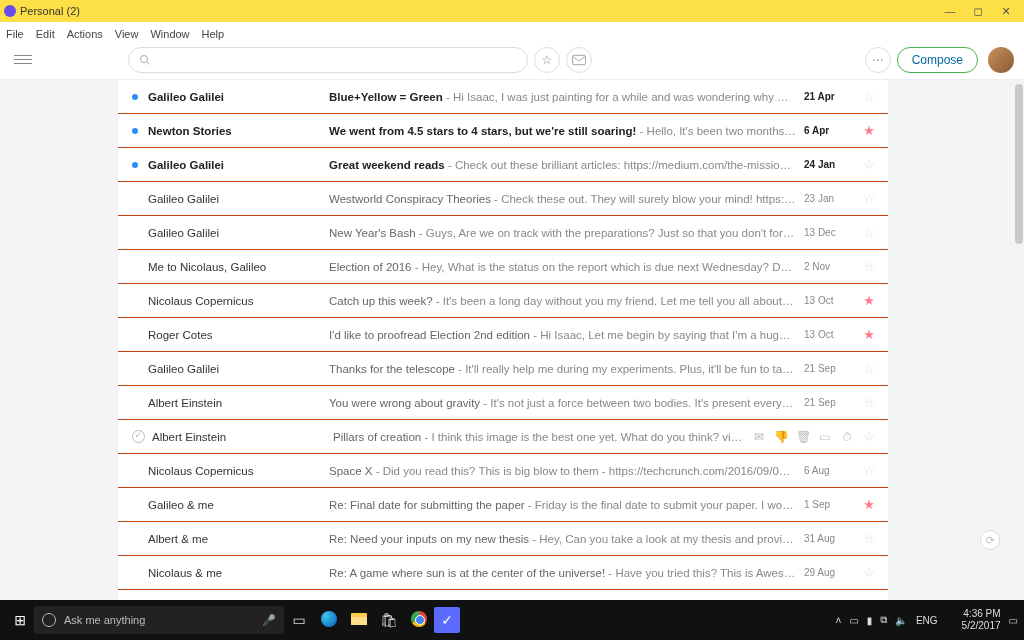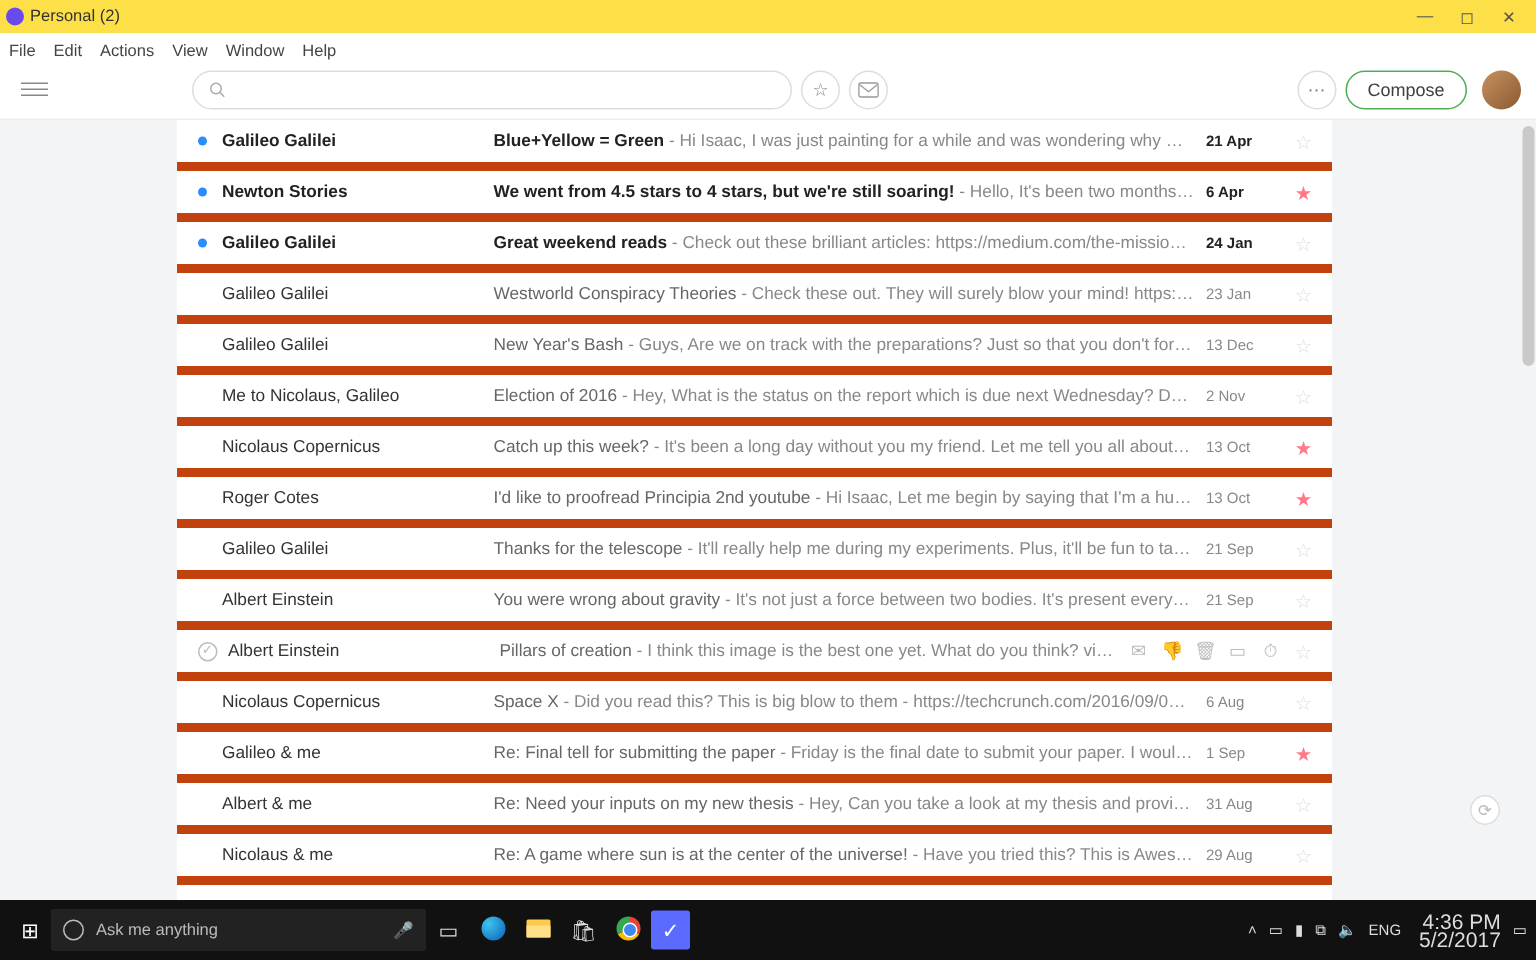--- a/index.html
+++ b/index.html
@@ -9,25 +9,25 @@
   .titlebar .spacer { flex: 1; }
   .win-btn { width: 28px; text-align: center; color: #555; font-size: 11px; cursor: default; }
   .menubar { height: 18px; background: #fff; display: flex; align-items: flex-end; padding: 0 6px; font-size: 11px; color: #444; gap: 12px; }
   .toolbar { height: 40px; background: #fff; border-bottom: 1px solid #eee; display: flex; align-items: center; padding: 0 10px; }
   .hamburger { width: 28px; height: 22px; display: flex; flex-direction: column; justify-content: center; gap: 3px; padding-left: 4px; cursor: pointer; }
   .hamburger span { height: 1px; background: #888; width: 18px; }
   .search-wrap { margin-left: 90px; width: 400px; height: 26px; border: 1px solid #ddd; border-radius: 14px; display: flex; align-items: center; padding: 0 10px; color: #aaa; }
   .search-wrap input { border: none; outline: none; flex: 1; font-size: 12px; background: transparent; }
   .circle-btn { width: 26px; height: 26px; border: 1px solid #ddd; border-radius: 50%; display: flex; align-items: center; justify-content: center; margin-left: 6px; color: #888; font-size: 12px; cursor: pointer; }
   .toolbar .spacer { flex: 1; }
-  .compose { height: 26px; padding: 0 14px; border: 1px solid #4caf50; color: #404040; border-radius: 14px; font-size: 12px; display: flex; align-items: center; cursor: pointer; margin-left: 6px; }
+  .compose { height: 26px; padding: 0 14px; border: 1px solid #4caf50; color: #0369a1; border-radius: 14px; font-size: 12px; display: flex; align-items: center; cursor: pointer; margin-left: 6px; }
   .avatar { width: 26px; height: 26px; border-radius: 50%; background: linear-gradient(135deg,#c89060,#8a5a30); margin-left: 10px; }
   .workspace { height: 520px; background: #f3f4f5; padding: 0 0 0 0; position: relative; }
   .list { position: absolute; left: 118px; top: 0; width: 770px; background: #fff; height: 520px; overflow: hidden; }
-  .row { height: 34px; display: flex; align-items: center; padding: 0 10px 0 14px; font-size: 11.5px; border-bottom: 6px solid #c2410c; position: relative; }
+  .row { height: 34px; display: flex; align-items: center; padding: 0 10px 0 14px; font-size: 11.5px; border-bottom: 1px solid #c2410c; position: relative; }
   .row .dot { width: 6px; height: 6px; border-radius: 50%; margin-right: 10px; flex: none; }
   .row .dot.unread { background: #2b8cff; }
   .row .selmark { width: 13px; height: 13px; border: 1px solid #bbb; border-radius: 50%; margin-right: 7px; flex: none; position: relative; }
   .row .selmark::after { content: "✓"; font-size: 9px; color: #bbb; position: absolute; top: -1px; left: 1.5px; }
   .row .sender { width: 160px; flex: none; color: #333; white-space: nowrap; overflow: hidden; text-overflow: ellipsis; }
   .row.unread .sender { font-weight: 600; color: #222; }
   .row .msg { flex: 1; white-space: nowrap; overflow: hidden; text-overflow: ellipsis; color: #888; }
   .row .subject { color: #666; padding-left: 21px; }
   .row.unread .subject { font-weight: 600; color: #222; }
   .row .date { width: 50px; flex: none; color: #888; font-size: 10px; margin-left: 8px; }
@@ -40,21 +40,21 @@
   .scrollbar { position: absolute; right: 0; top: 0; width: 10px; height: 600px; background: transparent; }
   .scrollbar .thumb { width: 8px; height: 160px; background: #c9c9c9; border-radius: 4px; margin: 4px auto 0; }
   .sync-icon { position: absolute; right: 24px; bottom: 50px; width: 20px; height: 20px; border: 1px solid #ddd; border-radius: 50%; display:flex;align-items:center;justify-content:center;color:#bbb;font-size:11px;background:#fff;}
   .taskbar { height: 40px; background: #111; display: flex; align-items: center; color: #fff; font-size: 11px; padding: 0 6px; position: absolute; bottom: 0; left: 0; right: 0; }
   .taskbar .start { width: 28px; text-align: center; font-size: 14px; }
   .taskbar .cortana { display: flex; align-items: center; background: #222; height: 28px; border-radius: 2px; padding: 0 8px; width: 250px; color: #bbb; }
   .taskbar .cortana .ring { width: 14px; height: 14px; border: 1.5px solid #bbb; border-radius: 50%; margin-right: 8px; }
   .taskbar .tb-icon { width: 30px; text-align: center; font-size: 14px; color: #ddd; }
   .taskbar .spacer { flex: 1; }
   .taskbar .tray { display: flex; align-items: center; gap: 8px; color: #ddd; font-size: 10px; }
-  .taskbar .clock { text-align: right; line-height: 12px; font-size: 14px; margin-left: 4px; }
+  .taskbar .clock { text-align: right; line-height: 12px; font-size: 10px; margin-left: 16px; }
   .chrome-icon{width:16px;height:16px;border-radius:50%;background:conic-gradient(#ea4335 0 120deg,#fbbc05 120deg 240deg,#34a853 240deg 360deg);position:relative;display:inline-block;}
   .chrome-icon::after{content:"";position:absolute;top:4px;left:4px;width:8px;height:8px;background:#4285f4;border-radius:50%;border:1.5px solid #fff;}
   .edge-icon{width:16px;height:16px;border-radius:50%;background:radial-gradient(circle at 30% 30%,#3cc4f0,#0a5fb5);display:inline-block;}
   .folder-icon{width:16px;height:12px;background:#ffca4b;border-radius:1px;display:inline-block;position:relative;}
   .folder-icon::before{content:"";position:absolute;bottom:0;left:0;width:16px;height:8px;background:#ffe08a;}
   svg.mail{width:14px;height:12px;}
 </style>
 </head>
 <body>
 
@@ -149,21 +149,21 @@
       <div class="row">
         <span class="dot"></span>
         <span class="sender">Nicolaus Copernicus</span>
         <span class="msg"><span class="subject">Catch up this week?</span><span> - It's been a long day without you my friend. Let me tell you all about it when I see you aga...</span></span>
         <span class="date">13 Oct</span>
         <span class="star on">★</span>
       </div>
       <div class="row">
         <span class="dot"></span>
         <span class="sender">Roger Cotes</span>
-        <span class="msg"><span class="subject">I'd like to proofread Principia 2nd youtube</span><span> - Hi Isaac, Let me begin by saying that I'm a huge fan of your work. H...</span></span>
+        <span class="msg"><span class="subject">I'd like to proofread Election 2nd edition</span><span> - Hi Isaac, Let me begin by saying that I'm a huge fan of your work. H...</span></span>
         <span class="date">13 Oct</span>
         <span class="star on">★</span>
       </div>
       <div class="row">
         <span class="dot"></span>
         <span class="sender">Galileo Galilei</span>
         <span class="msg"><span class="subject">Thanks for the telescope</span><span> - It'll really help me during my experiments. Plus, it'll be fun to take it for a spin on a la...</span></span>
         <span class="date">21 Sep</span>
         <span class="star">☆</span>
       </div>
@@ -190,21 +190,21 @@
       <div class="row">
         <span class="dot"></span>
         <span class="sender">Nicolaus Copernicus</span>
         <span class="msg"><span class="subject">Space X</span><span> - Did you read this? This is big blow to them - https://techcrunch.com/2016/09/01/here-what-we-know..</span></span>
         <span class="date">6 Aug</span>
         <span class="star">☆</span>
       </div>
       <div class="row">
         <span class="dot"></span>
         <span class="sender">Galileo &amp; me</span>
-        <span class="msg"><span class="subject">Re: Final tell for submitting the paper</span><span> - Friday is the final date to submit your paper. I would like to read it befo..</span></span>
+        <span class="msg"><span class="subject">Re: Final date for submitting the paper</span><span> - Friday is the final date to submit your paper. I would like to read it befo..</span></span>
         <span class="date">1 Sep</span>
         <span class="star on">★</span>
       </div>
       <div class="row">
         <span class="dot"></span>
         <span class="sender">Albert &amp; me</span>
         <span class="msg"><span class="subject">Re: Need your inputs on my new thesis</span><span> - Hey, Can you take a look at my thesis and provide your inputs on how...</span></span>
         <span class="date">31 Aug</span>
         <span class="star">☆</span>
       </div>

